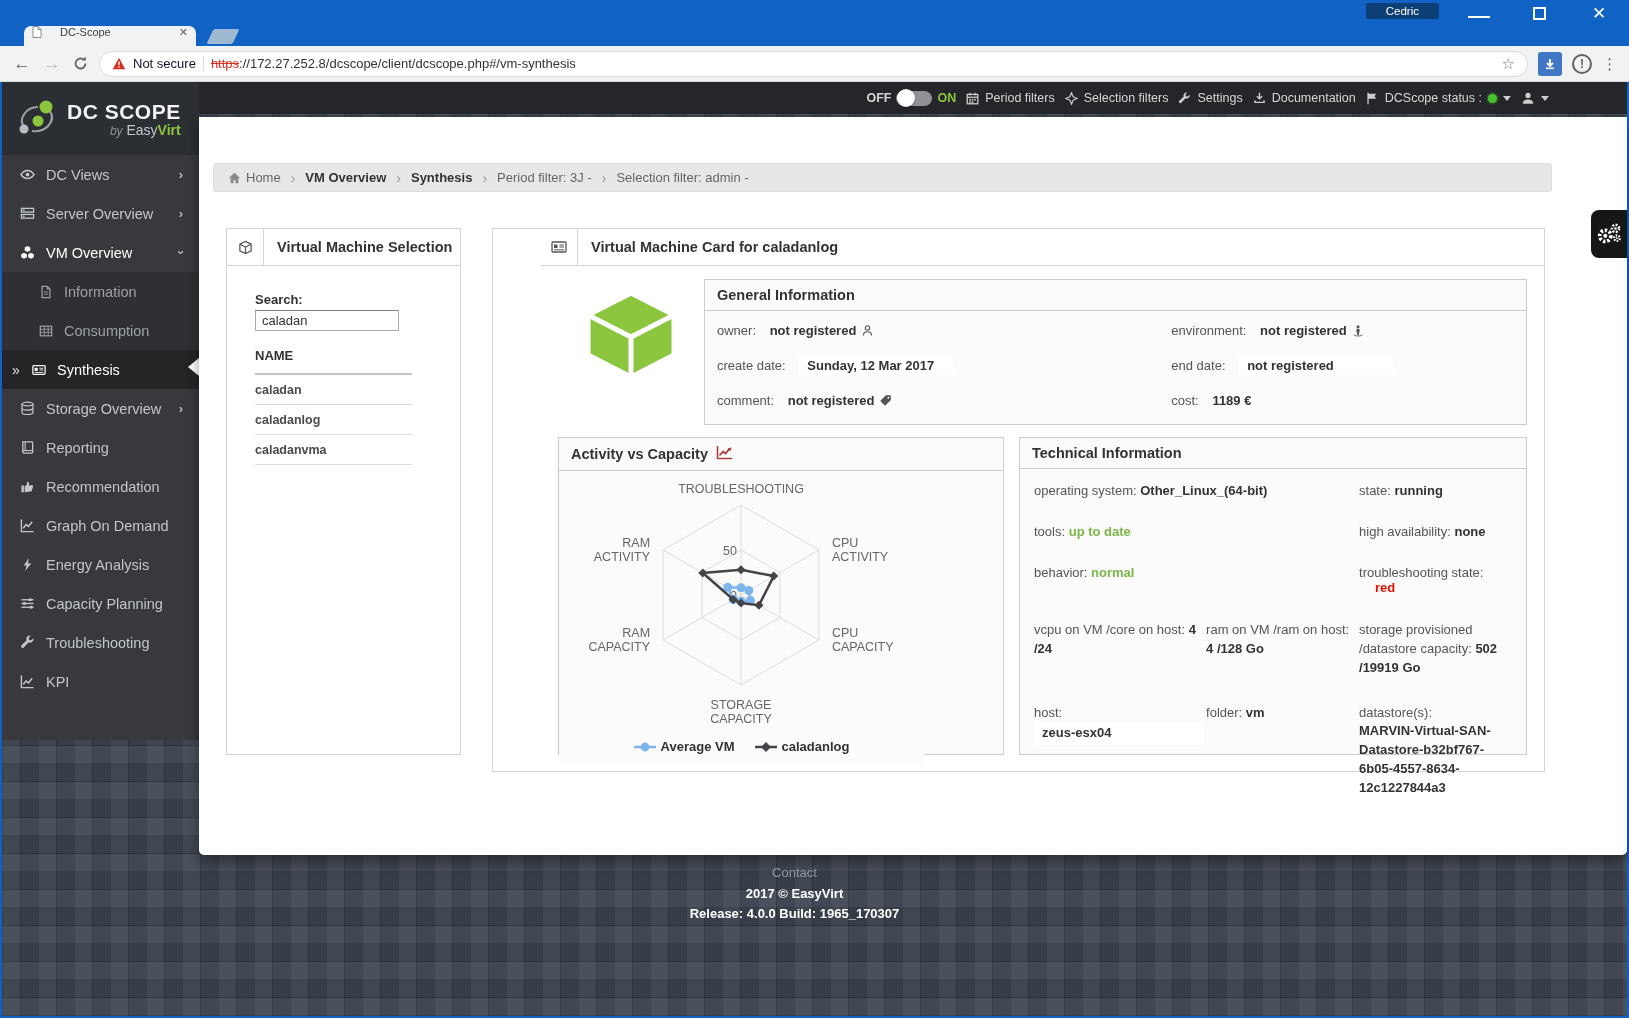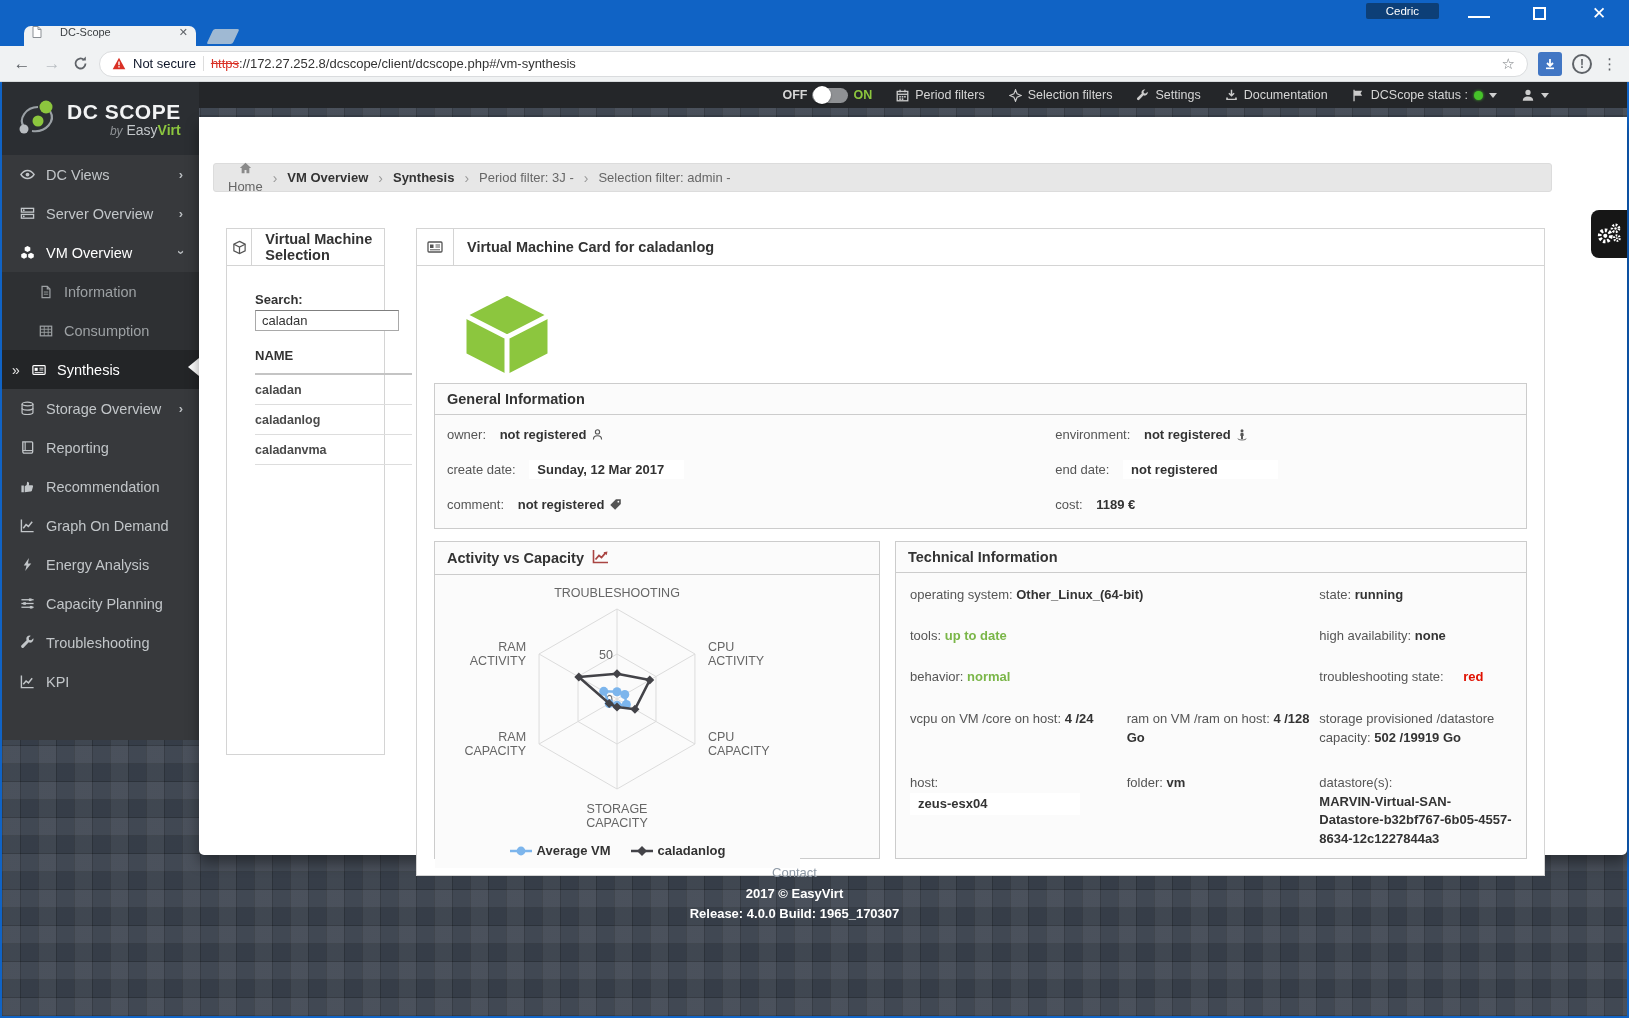--- a/index.html
+++ b/index.html
@@ -33,21 +33,21 @@
 
   
   .app { position:relative; height:936px; border-left:2px solid #1063c5; border-right:2px solid #1063c5; border-bottom:2px solid #1063c5;
     background-color:#39414c;
     background-image:
       repeating-linear-gradient(90deg, rgba(255,255,255,.05) 0 18px, rgba(255,255,255,0) 18px 36px),
       repeating-linear-gradient(0deg, rgba(255,255,255,.04) 0 18px, rgba(0,0,0,.06) 18px 36px),
       repeating-linear-gradient(90deg, rgba(0,0,0,.18) 0 1px, transparent 1px 18px),
       repeating-linear-gradient(0deg, rgba(0,0,0,.18) 0 1px, transparent 1px 18px);
   }
-  .topbar { position:absolute; left:0; top:0; right:0; height:26px; background:#242629; display:flex; align-items:center; justify-content:flex-end; gap:24px; padding-right:78px; color:#d6d6d6; font-size:12.5px;margin-left:42px; }
+  .topbar { position:absolute; left:0; top:0; right:0; height:32px; background:#242629; display:flex; align-items:center; justify-content:flex-end; gap:10px; padding-right:78px; color:#d6d6d6; font-size:12.5px;margin-left:42px; }
   .topbar-item { display:flex; align-items:center; gap:6px; white-space:nowrap; }
   .topbar svg { display:block; }
   .toggle-wrap { display:flex; align-items:center; gap:5px; font-weight:bold; }
   .toggle { width:36px; height:15px; background:#8f9194; border-radius:8px; position:relative; }
   .toggle .knob { position:absolute; left:1px; top:-2px; width:18px; height:18px; background:#fff; border-radius:50%; box-shadow:0 1px 2px rgba(0,0,0,.4); }
   .on-label { color:#8cc63e; font-weight:bold; }
   .status-dot { width:9px; height:9px; border-radius:50%; background:#46c32a; box-shadow:0 0 3px #46c32a; }
   .caret { width:0; height:0; border-left:4px solid transparent; border-right:4px solid transparent; border-top:5px solid #cfcfcf; }
 
   .logo-block { position:absolute; left:0; top:0; width:197px; height:73px; background:#2b2e32; display:flex; align-items:center; padding-left:14px; gap:9px; }
@@ -67,39 +67,39 @@
   .nav-item.active { background:#232527; color:#fff; padding-left:30px; }
   .nav-item.active .dbl-chev { position:absolute; left:10px; font-size:14px; color:#e8e8e8; }
   .notch { position:absolute; left:186px; top:276px; width:0; height:0; border-top:9px solid transparent; border-bottom:9px solid transparent; border-right:11px solid #fff; }
 
   .content { position:absolute; left:197px; top:35px; right:0; height:738px; background:#fff; border-radius:0 0 5px 5px; box-shadow:0 8px 14px rgba(0,0,0,.4); }
   .gear-tab { position:absolute; right:0; top:93px; width:36px; height:48px; background:#161616; border-radius:8px 0 0 8px; display:flex; align-items:center; justify-content:center; }
 
   .breadcrumb { margin:46px 75px 0 14px; height:29px; background:#e7e7e7; border:1px solid #dcdcdc; border-radius:3px; display:flex; align-items:center; padding:0 14px; font-size:13px; color:#666; gap:10px; }
   .breadcrumb .sep { color:#9a9a9a; font-size:14px; }
   .bc-bold { font-weight:bold; color:#333; }
-  .bc-home { display:flex; align-items:center; gap:5px;flex-direction:column; }
+  .bc-home { display:flex; align-items:center; gap:5px; }
 
   .panels-row { display:flex; margin:36px 82px 0 27px; gap:31px; align-items:flex-start; }
   .card { border:1px solid #d4d4d4; background:#fff; }
   .card-header { height:37px; display:flex; align-items:center; border-bottom:1px solid #d4d4d4; }
   .card-header .icon-cell { width:37px; height:100%; border-right:1px solid #d4d4d4; display:flex; align-items:center; justify-content:center; color:#555; }
   .card-header .title { padding-left:13px; font-weight:bold; font-size:14.5px; color:#333; }
 
-  .vm-select { width:159px; height:527px; flex:0 0 auto; }
+  .vm-select { width:235px; height:527px; flex:0 0 auto; }
   .vm-select-body { padding:26px 24px 0 28px; }
   .search-label { font-size:13px; color:#333; font-weight:bold; }
   .search-input { margin-top:3px; width:144px; height:21px; border:1px solid #a9a9a9; border-top-color:#7f7f7f; font-size:13px; padding:1px 6px; color:#333; font-family:"Liberation Sans",sans-serif; }
   .name-header { margin-top:17px; font-size:13px; font-weight:bold; color:#333; }
   .vm-table { margin-top:10px; border-top:2px solid #c4c4c4; width:157px; }
   .vm-row { height:30px; line-height:30px; font-size:12.5px; font-weight:bold; color:#4a4a4a; border-bottom:1px solid #ddd; }
 
-  .vm-card { flex:1; }
+  .vm-card { flex:1;padding-left:48px; }
   .card-body { padding:13px 17px 16px; }
-  .gen-row { display:flex;flex-direction:column; }
+  .gen-row { display:flex; }
   .vm-cube { width:146px; flex:0 0 auto; display:flex; justify-content:center; padding-top:8px; }
   .panel { border:1px solid #ccc; background:#fbfbfb; }
   .panel-header { padding:7px 12px; font-weight:bold; font-size:14.5px; color:#333; border-bottom:1px solid #ccc; display:flex; align-items:center; gap:8px; }
   .general { flex:1; }
   .general-grid { padding:12px 12px 16px; display:grid; grid-template-columns:57% 43%; row-gap:18px; font-size:13px; color:#555; }
   .field { display:flex; align-items:center; gap:5px; white-space:nowrap; }
   .field b { color:#333; }
   .white-field { background:#fff; padding:2px 8px; min-width:155px; display:inline-block; font-weight:bold; color:#333; }
   .f-icon { color:#555; display:inline-flex; }
 

